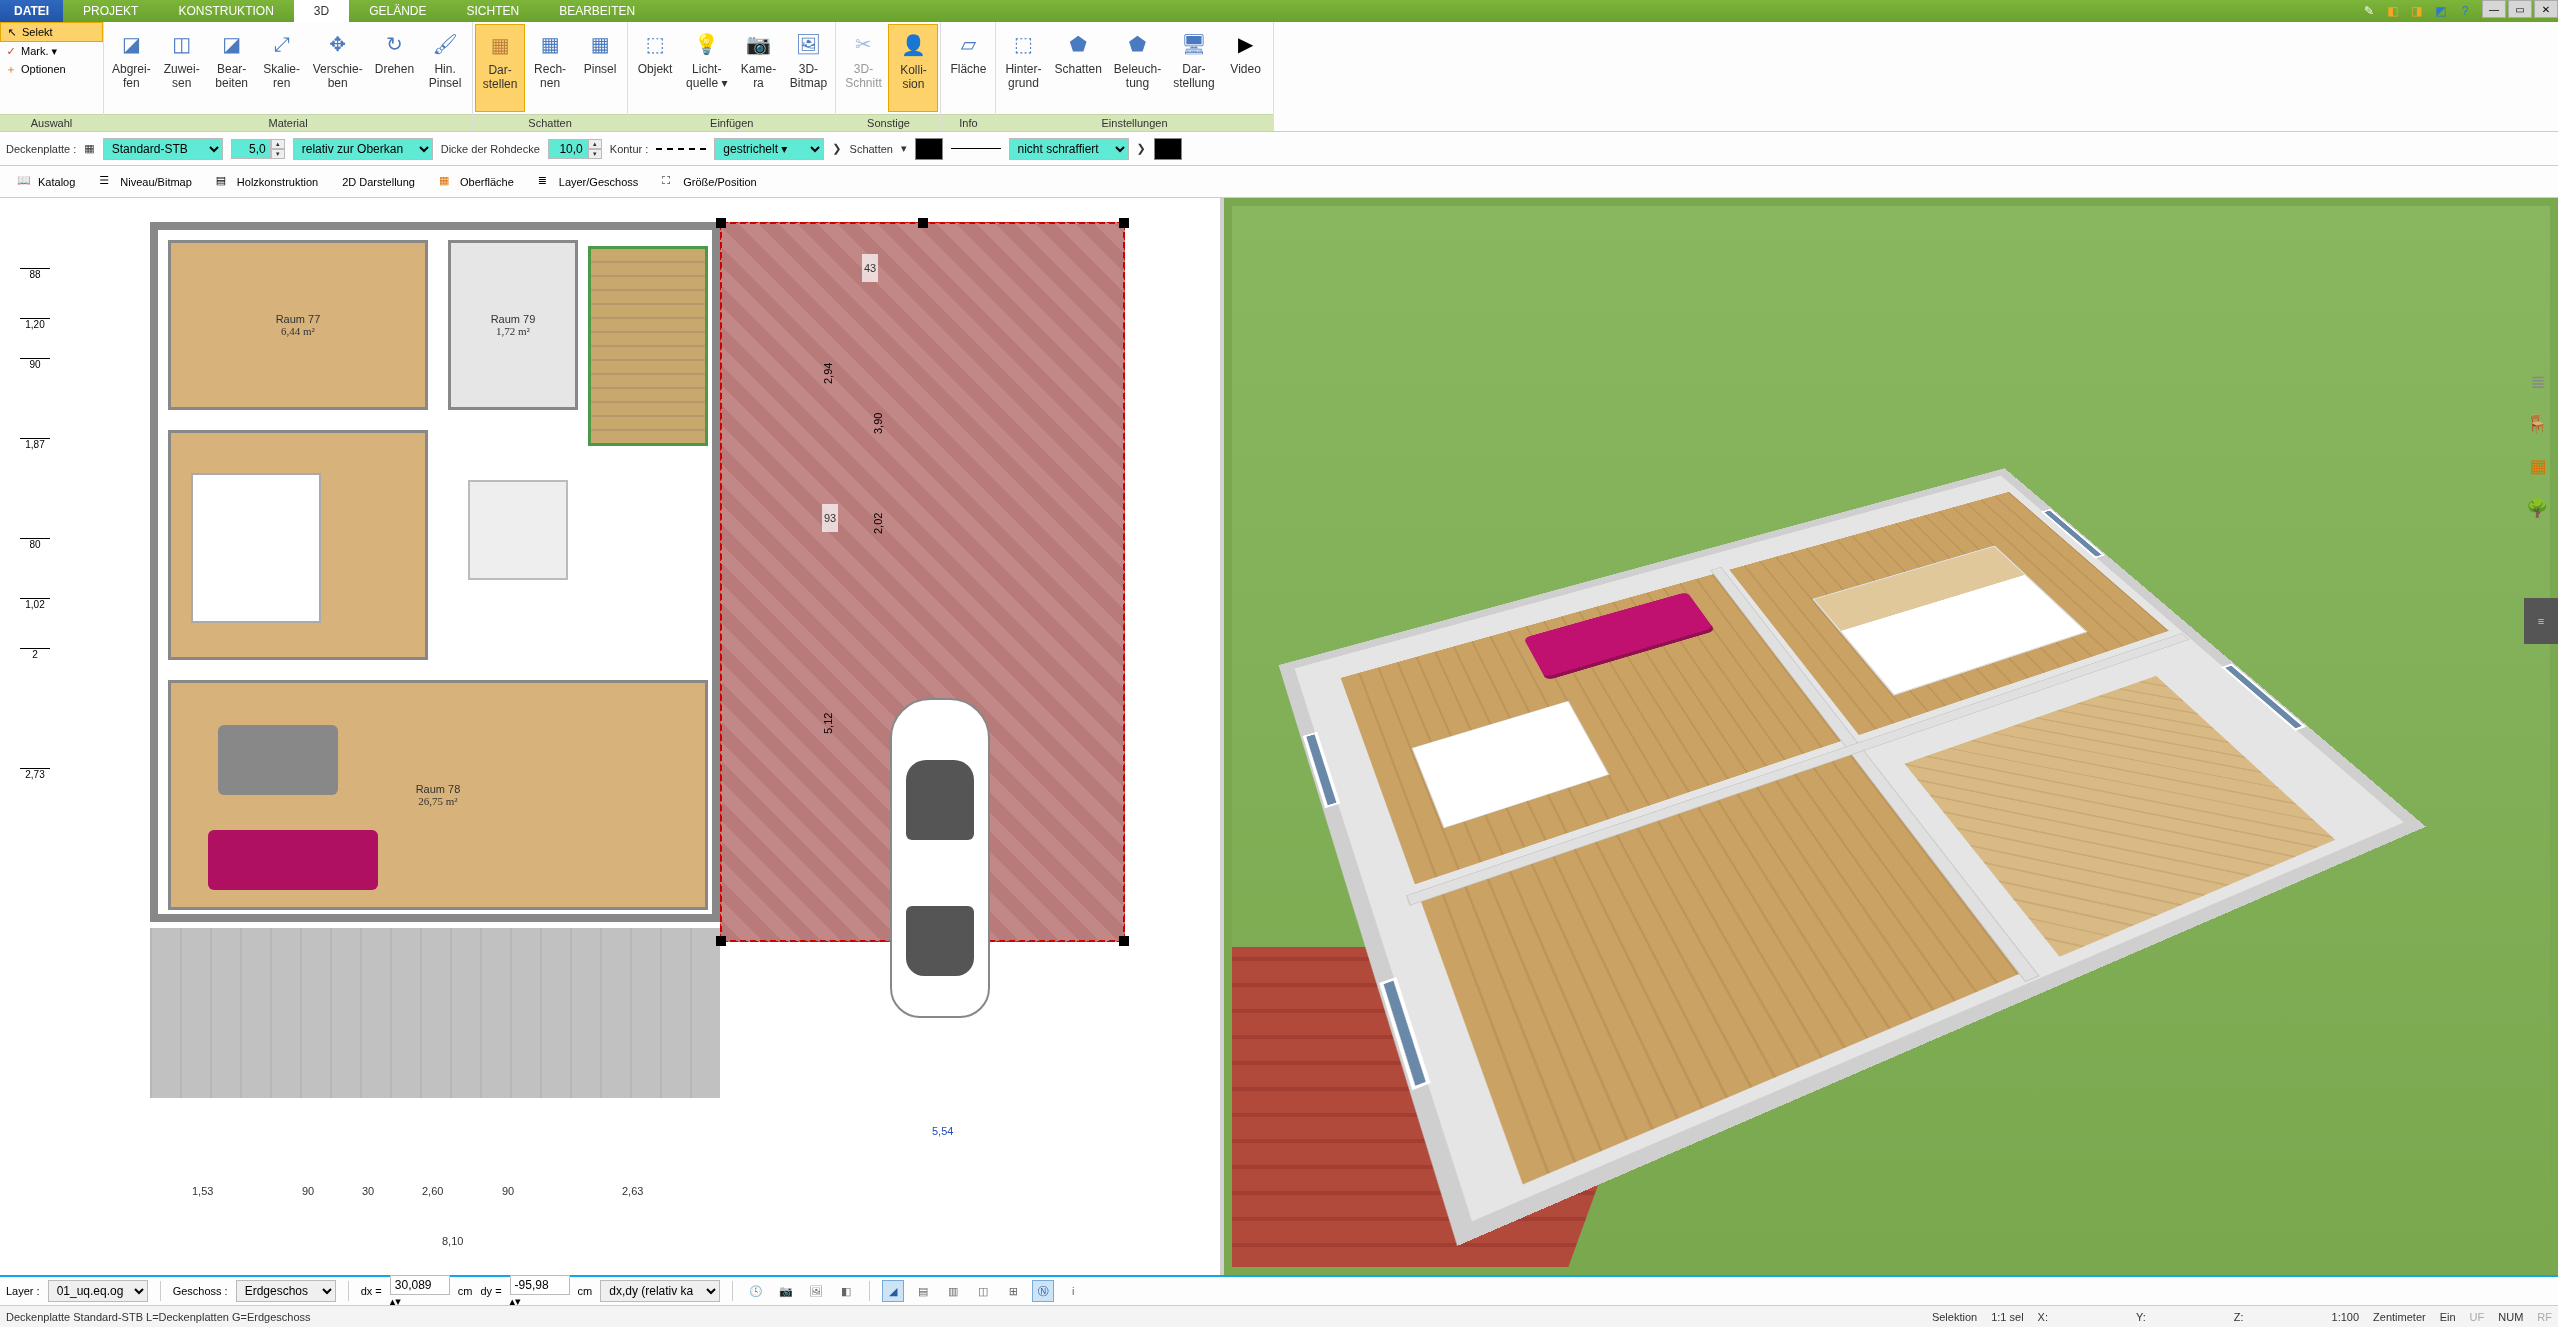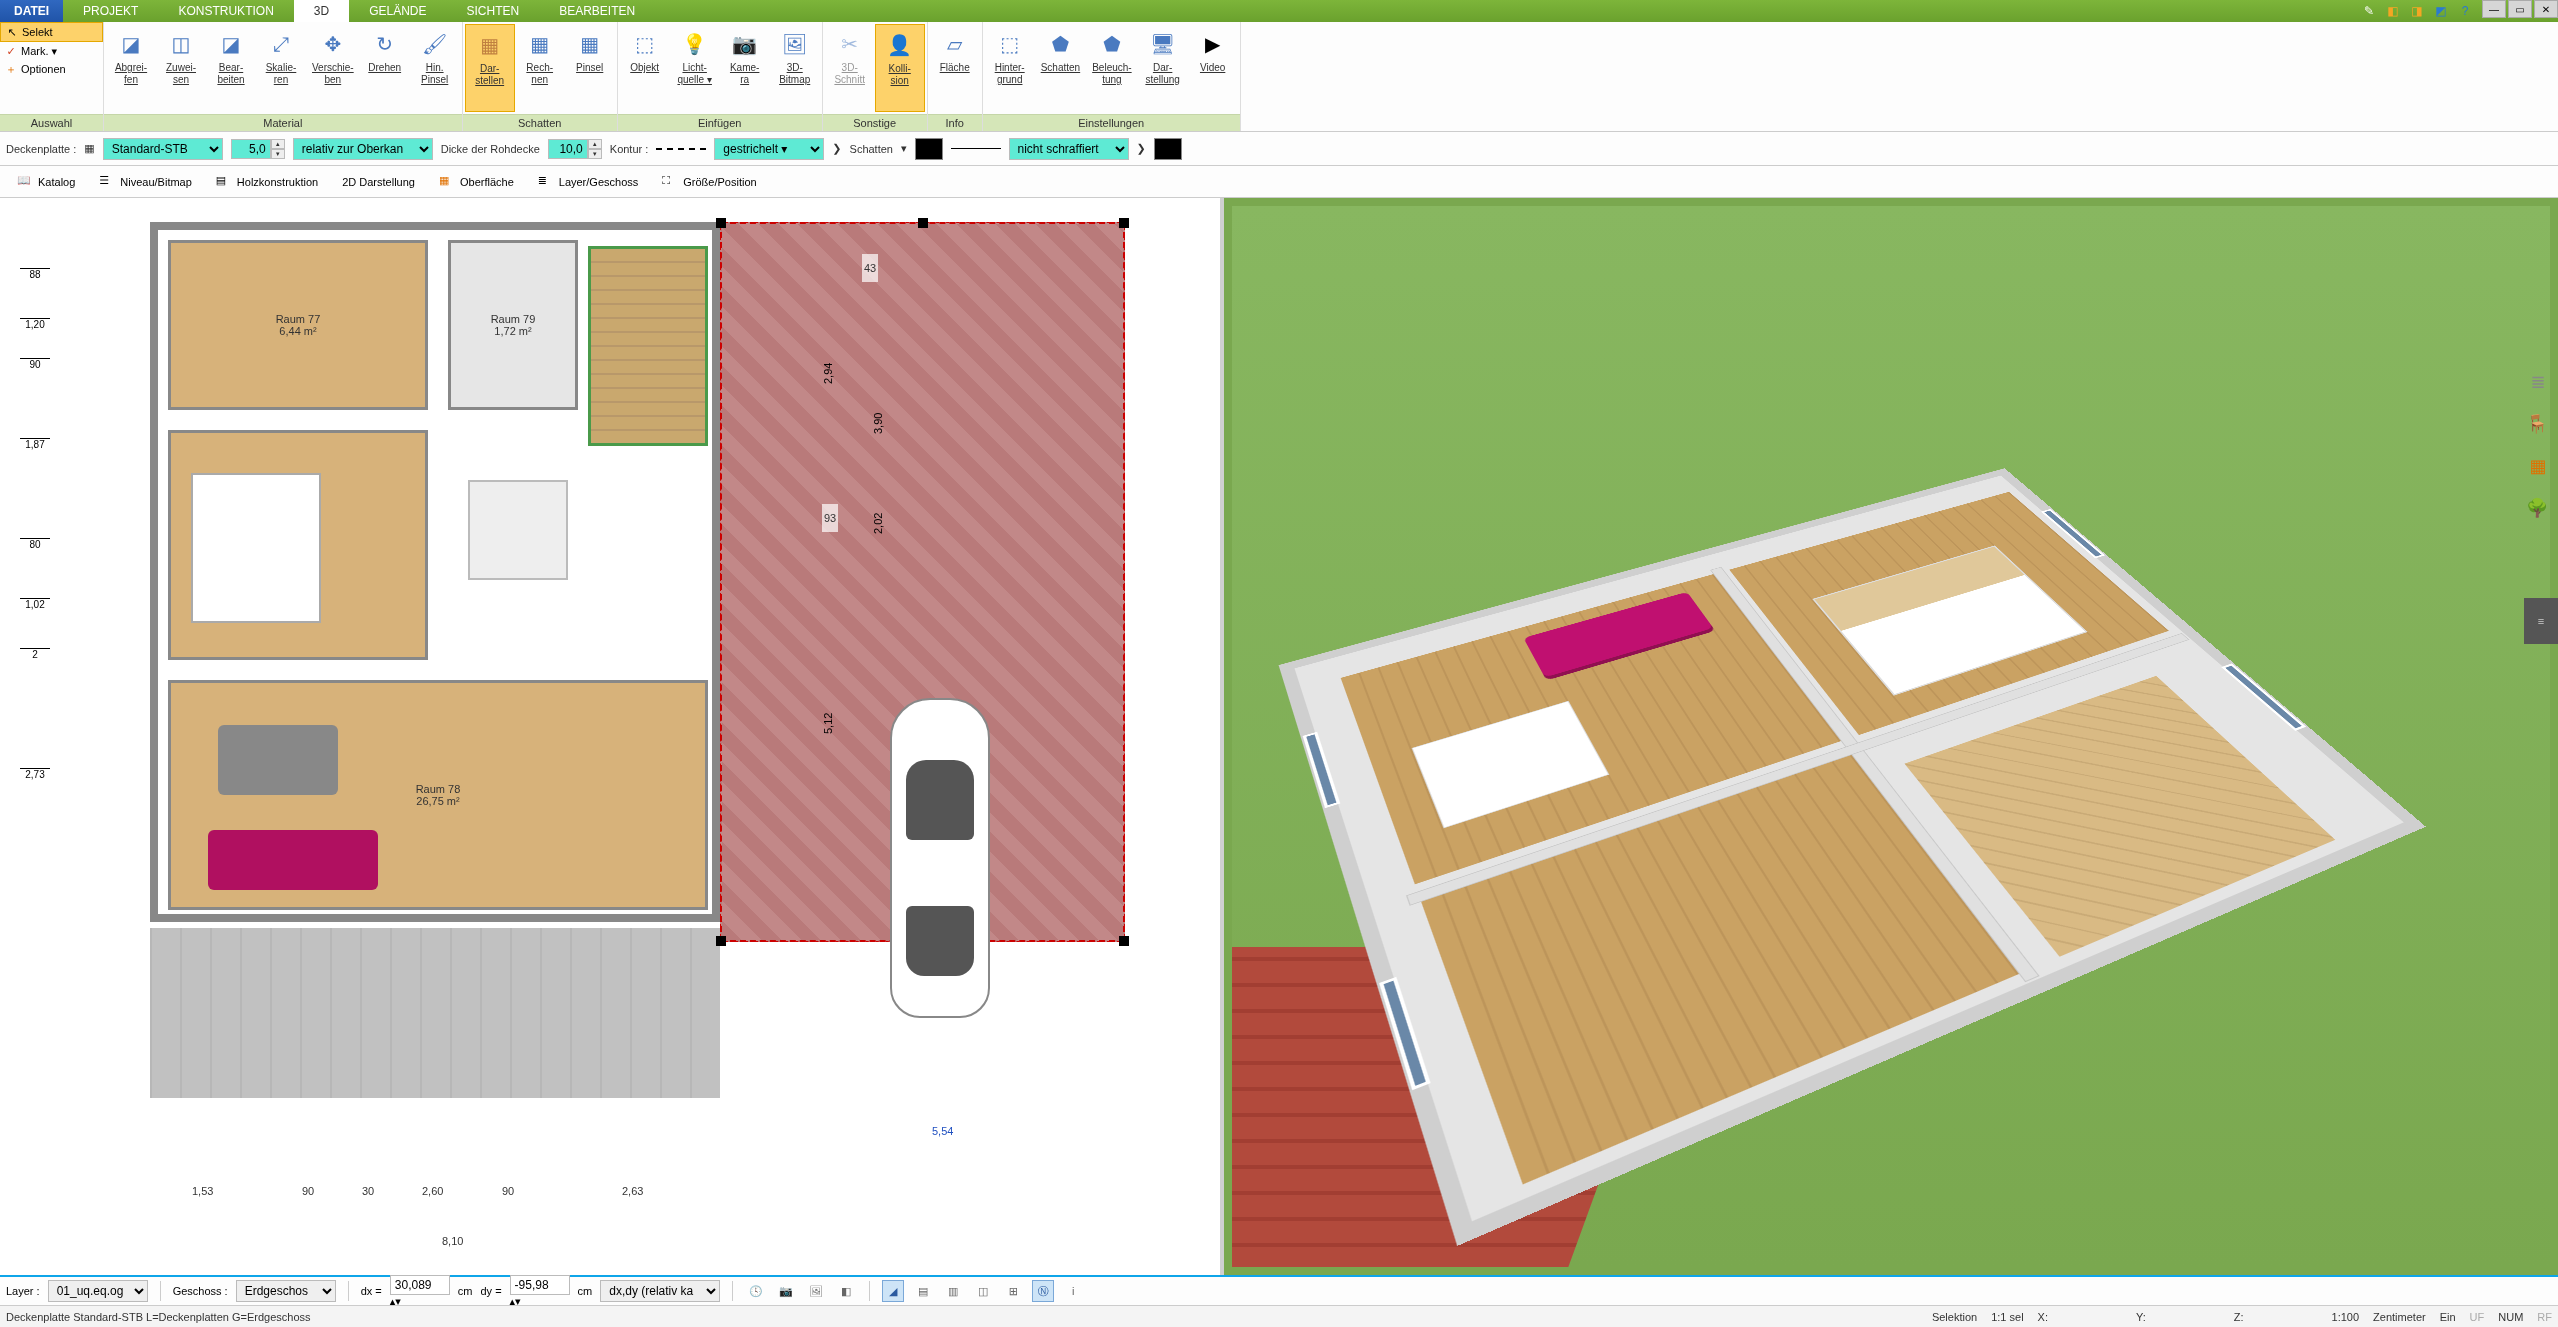--- a/index.html
+++ b/index.html
@@ -16,21 +16,21 @@
 .win-btns { display: flex; }
 .win-btns span { width: 24px; height: 18px; background: #d6d6d6; border: 1px solid #aaa; margin-left: 2px; display: flex; align-items: center; justify-content: center; cursor: pointer; font-size: 10px; }
 
 
 .ribbon { display: flex; background: #fdfdfd; border-bottom: 1px solid #ccc; height: 110px; }
 .ribbon-group { display: flex; flex-direction: column; border-right: 1px solid #ddd; }
 .ribbon-buttons { display: flex; flex: 1; padding: 2px; }
 .ribbon-btn { display: flex; flex-direction: column; align-items: center; justify-content: flex-start; padding: 4px 6px; min-width: 50px; cursor: pointer; text-align: center; }
 .ribbon-btn.active { background: #fdd26a; border: 1px solid #e5a800; }
 .ribbon-btn .ico { width: 32px; height: 32px; display: flex; align-items: center; justify-content: center; font-size: 20px; color: #4a7ac0; margin-bottom: 2px; }
-.ribbon-btn .lbl { font-size: 10px; line-height: 1.2; color: #333; white-space: pre-line; text-decoration: underline; }
+.ribbon-btn .lbl { font-size: 12px; line-height: 1.2; color: #333; white-space: pre-line; }
 .ribbon-group-label { background: #d5e6b8; text-align: center; font-size: 11px; padding: 2px 0; color: #333; border-top: 1px solid #c5d6a8; }
 
 
 .auswahl-col { width: 104px; display: flex; flex-direction: column; border-right: 1px solid #ddd; }
 .auswahl-col .sel-row { display: flex; align-items: center; padding: 2px 4px; gap: 3px; cursor: pointer; }
 .auswahl-col .sel-row.sel { background: #fdd26a; border: 1px solid #e5a800; }
 .auswahl-col .sel-row .si { width: 14px; height: 14px; display: inline-flex; align-items: center; justify-content: center; }
 
 
 .propbar { display: flex; align-items: center; background: #fdfdfd; border-bottom: 1px solid #ccc; height: 34px; padding: 0 6px; gap: 8px; font-size: 12px; color: #333; }
@@ -55,21 +55,21 @@
 .pane-2d { width: 1224px; border-right: 4px solid #d0d0d0; background: #fff; }
 .pane-3d { flex: 1; background: #7aa84f; }
 
 
 .plan { position: absolute; left: 20px; top: 10px; right: 10px; bottom: 10px; }
 .ruler-v { position: absolute; left: 0; top: 0; bottom: 0; width: 30px; }
 .ruler-v .tick { position: absolute; left: 0; width: 30px; border-top: 1px solid #000; font-size: 10px; text-align: center; background: #fff; }
 .floor-outline { position: absolute; left: 130px; top: 14px; width: 570px; height: 700px; border: 8px solid #888; background: #fff; }
 .room { position: absolute; background: #d7b27a; border: 3px solid #888; display: flex; flex-direction: column; align-items: center; justify-content: center; font-size: 12px; color: #333; }
 .room .rname { font-weight: 400; }
-.room .rarea { font-size: 11px; }
+.room .rarea { font-size: 11px; font-family: Liberation Serif, serif; }
 .driveway { position: absolute; left: 700px; top: 14px; width: 405px; height: 720px; background: repeating-linear-gradient(45deg, #b97a7a 0 14px, #c28888 14px 28px); border: 2px dashed #c00; }
 .carport { position: absolute; left: 850px; top: 450px; width: 140px; height: 400px; }
 .car { position: absolute; left: 20px; top: 40px; width: 100px; height: 320px; background: #fff; border: 2px solid #888; border-radius: 40px 40px 30px 30px; }
 .car::before { content: ''; position: absolute; left: 14px; top: 60px; right: 14px; height: 80px; background: #555; border-radius: 20px 20px 6px 6px; }
 .car::after { content: ''; position: absolute; left: 14px; bottom: 40px; right: 14px; height: 70px; background: #555; border-radius: 6px 6px 18px 18px; }
 .terrace { position: absolute; left: 130px; top: 720px; width: 570px; height: 170px; background: repeating-linear-gradient(90deg, #888 0 2px, #999 2px 30px), repeating-linear-gradient(0deg, #888 0 2px, transparent 2px 30px); opacity: 0.6; }
 .dim-label { position: absolute; font-size: 11px; color: #333; background: rgba(255,255,255,.7); padding: 8px 2px; }
 .stairs { position: absolute; background: repeating-linear-gradient(0deg, #c9a86e 0 12px, #b8986a 12px 14px); border: 3px solid #4a9a4a; }
 .sofa { position: absolute; background: #b01060; border-radius: 6px; }
 .bed { position: absolute; background: #fff; border: 2px solid #aaa; }

